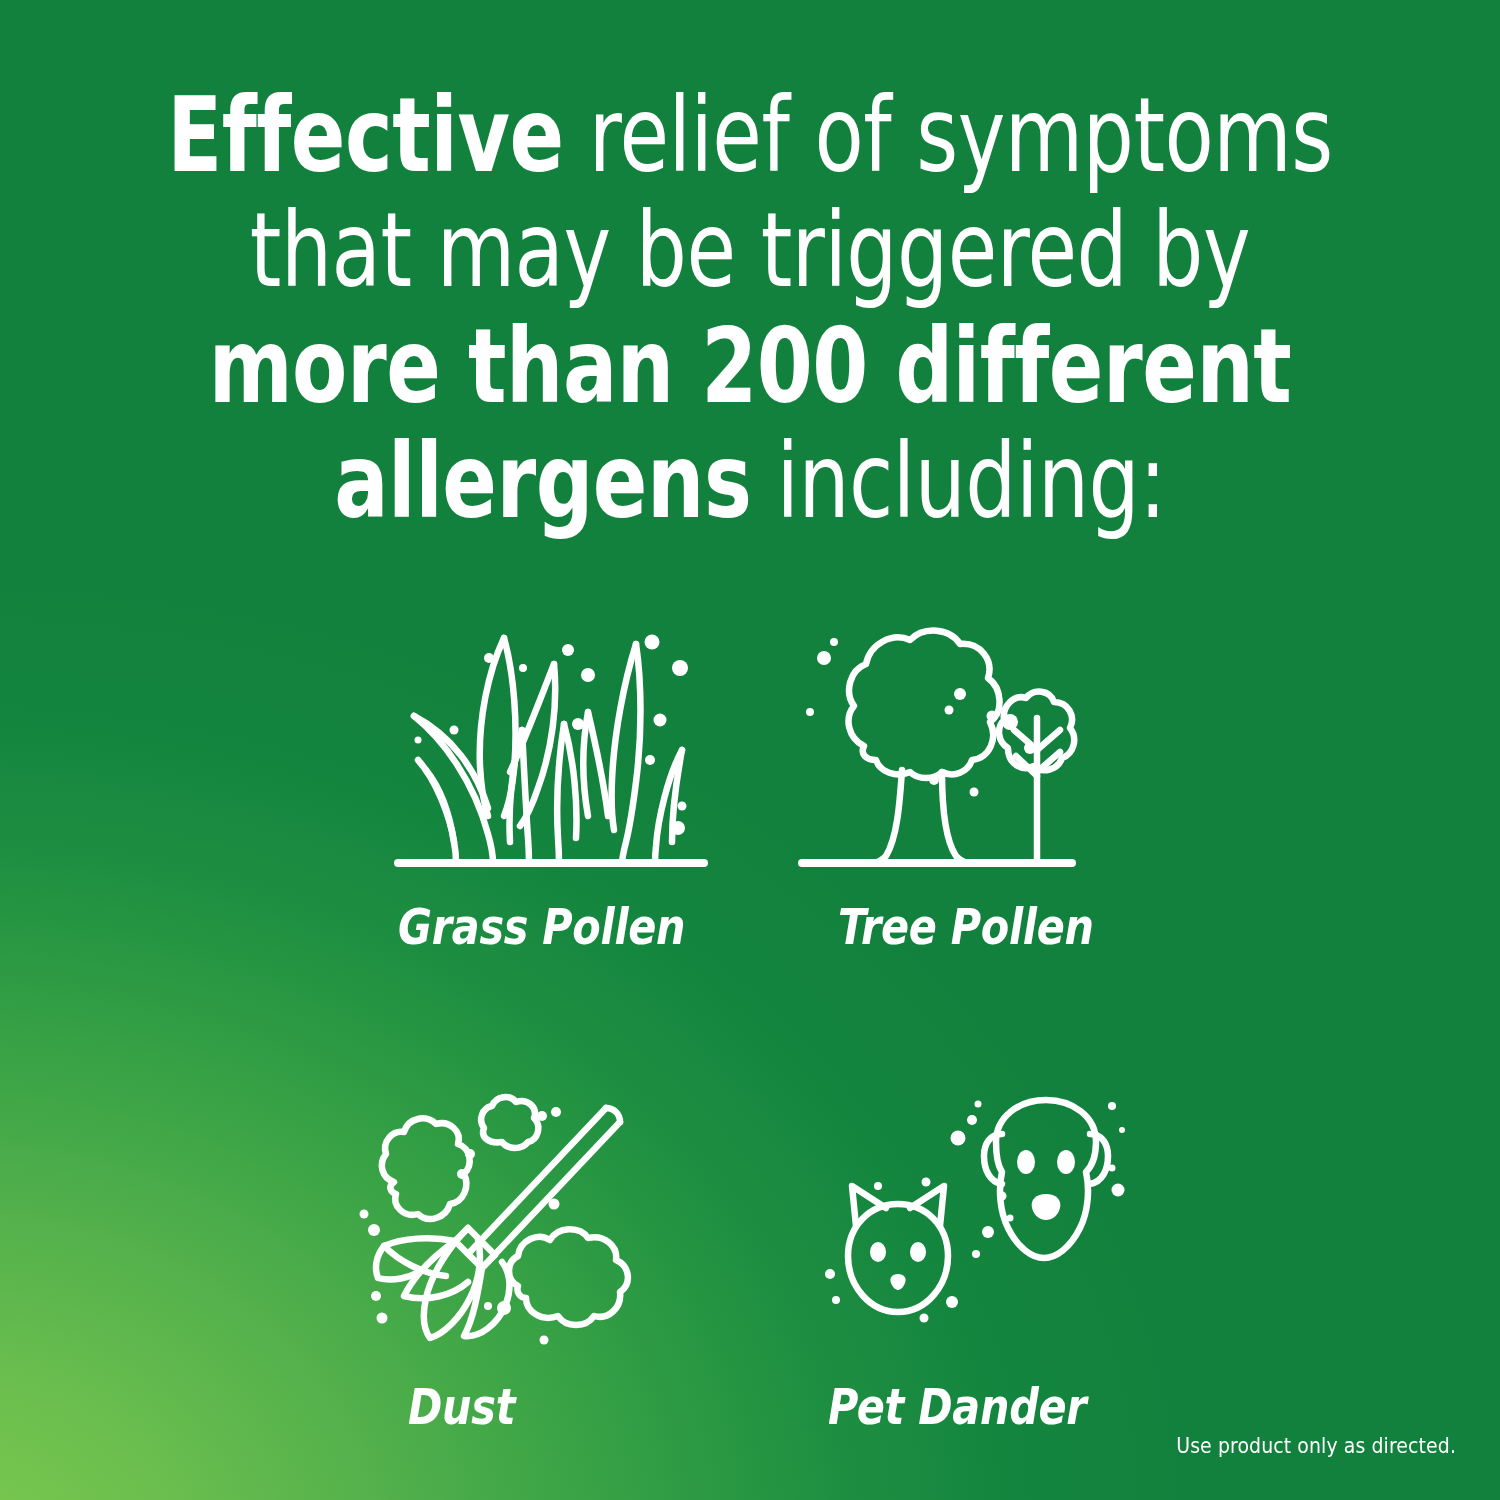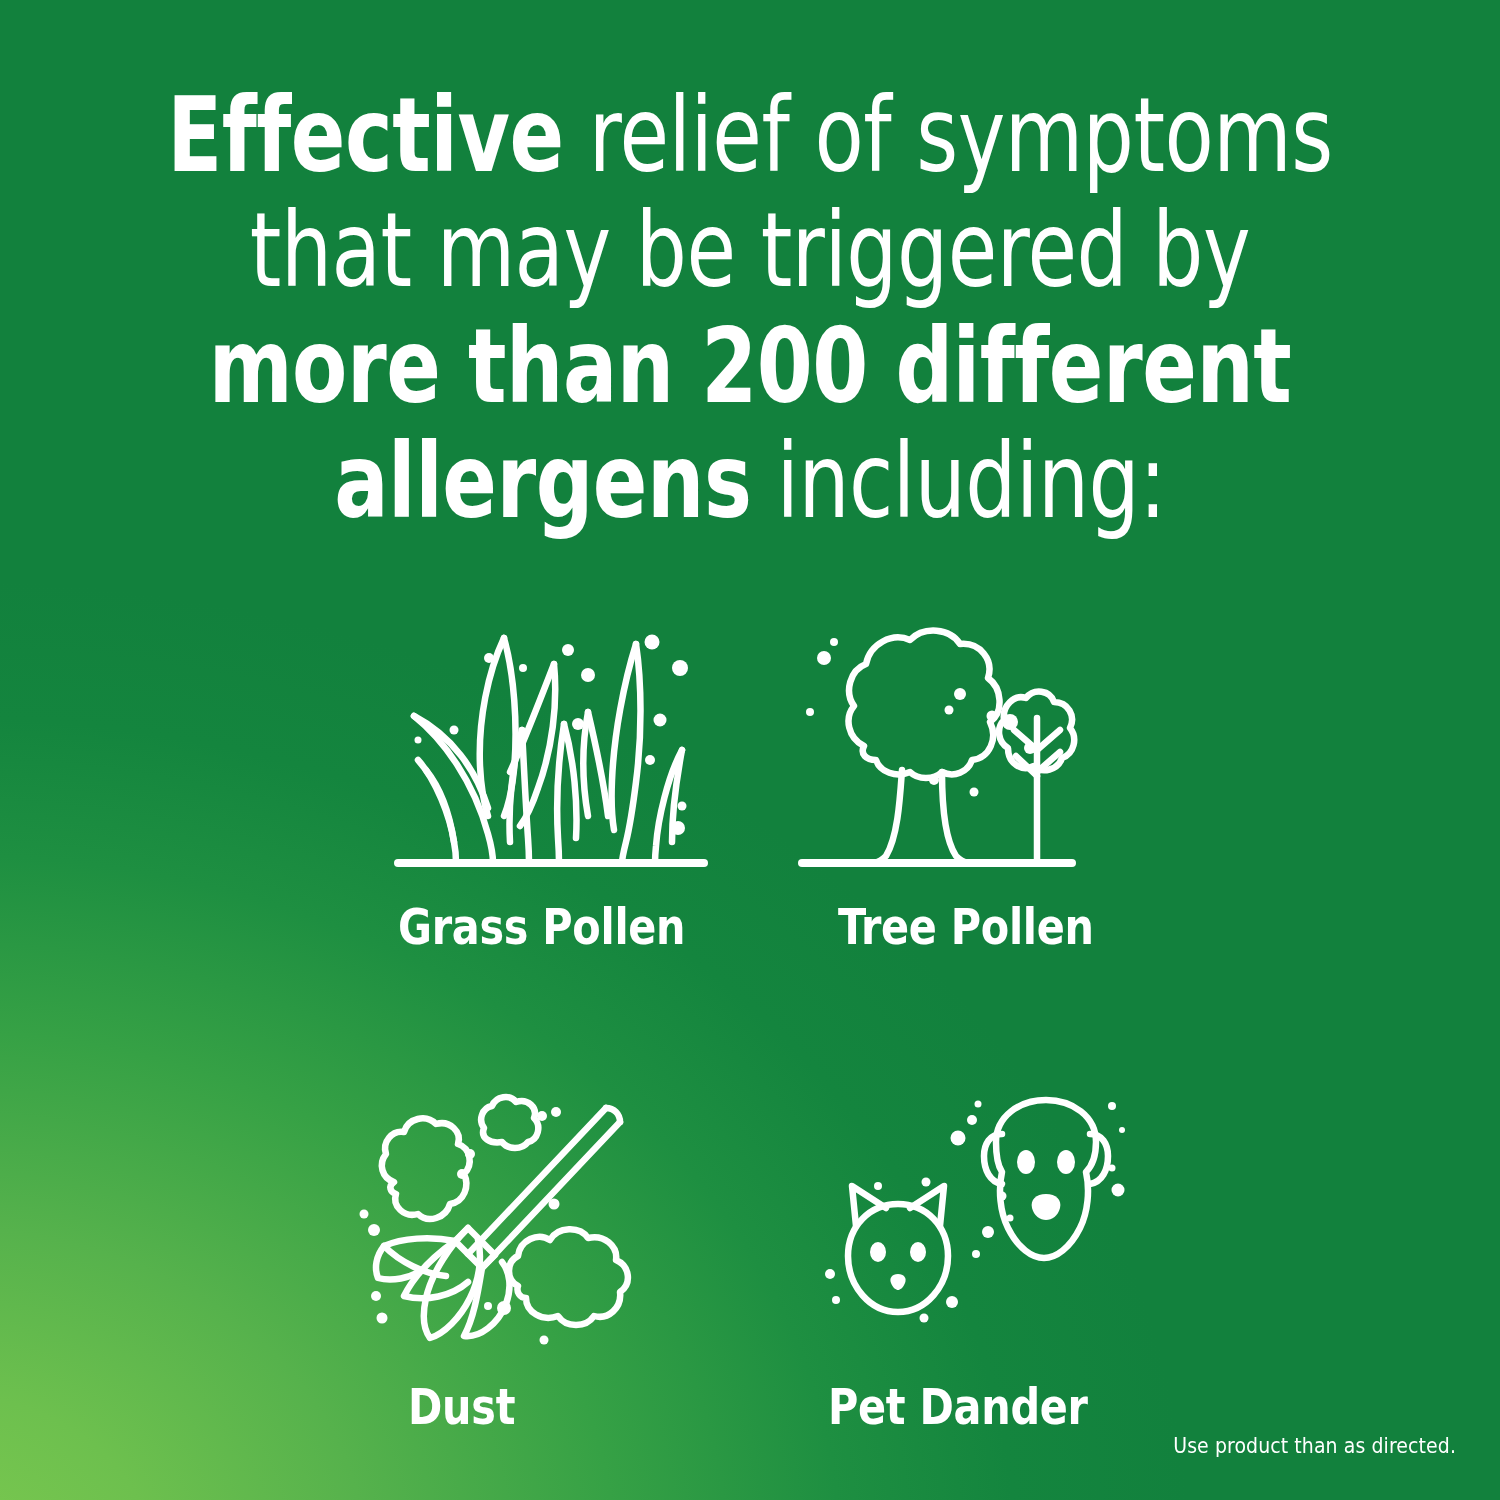--- a/index.html
+++ b/index.html
@@ -51,20 +51,21 @@
   
   .grid {
     position: absolute;
     left: 330px;
     top: 600px;
     width: 860px;
   }
   .grid-row {
     display: flex;
     align-items: flex-start;
+    font-style: italic;
   }
   .cell {
     width: 430px;
     box-sizing: border-box;
   }
   .cell-art {
     height: 270px;
     display: flex;
     align-items: flex-end;
     justify-content: flex-start;
@@ -354,15 +355,15 @@
             <circle cx="24" cy="214" r="4" fill="#FFFFFF" stroke="none"></circle>
             <circle cx="140" cy="216" r="6" fill="#FFFFFF" stroke="none"></circle>
             <circle cx="112" cy="232" r="4.5" fill="#FFFFFF" stroke="none"></circle>
           </svg>
         </div>
         <div class="cell-label">Pet Dander</div>
       </div>
     </div>
   </div>
 
-  <div class="disclaimer">Use product than as directed.</div>
+  <div class="disclaimer">Use product only as directed.</div>
 
 </div>
 
 </body></html>

